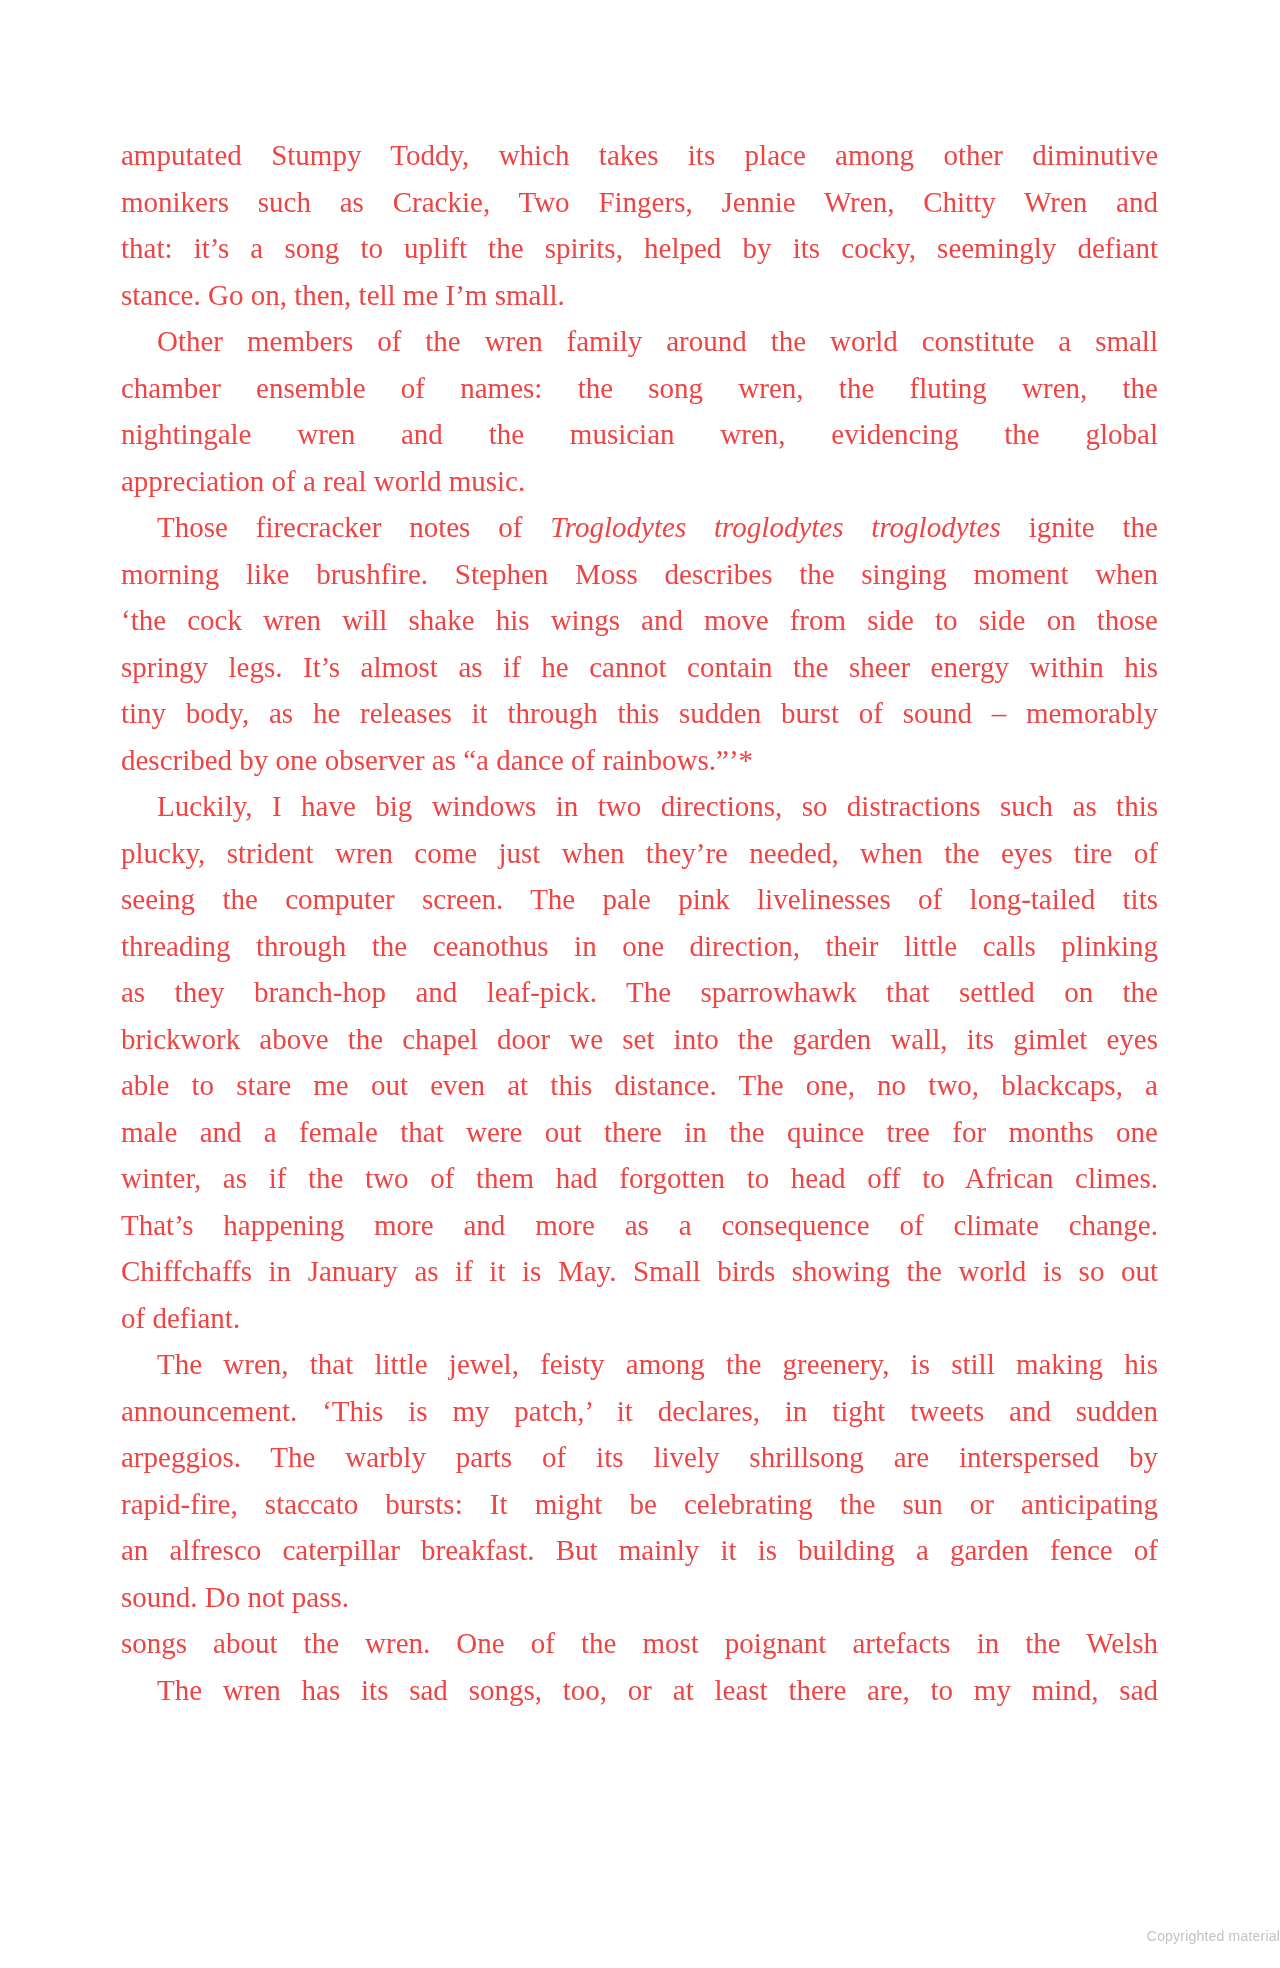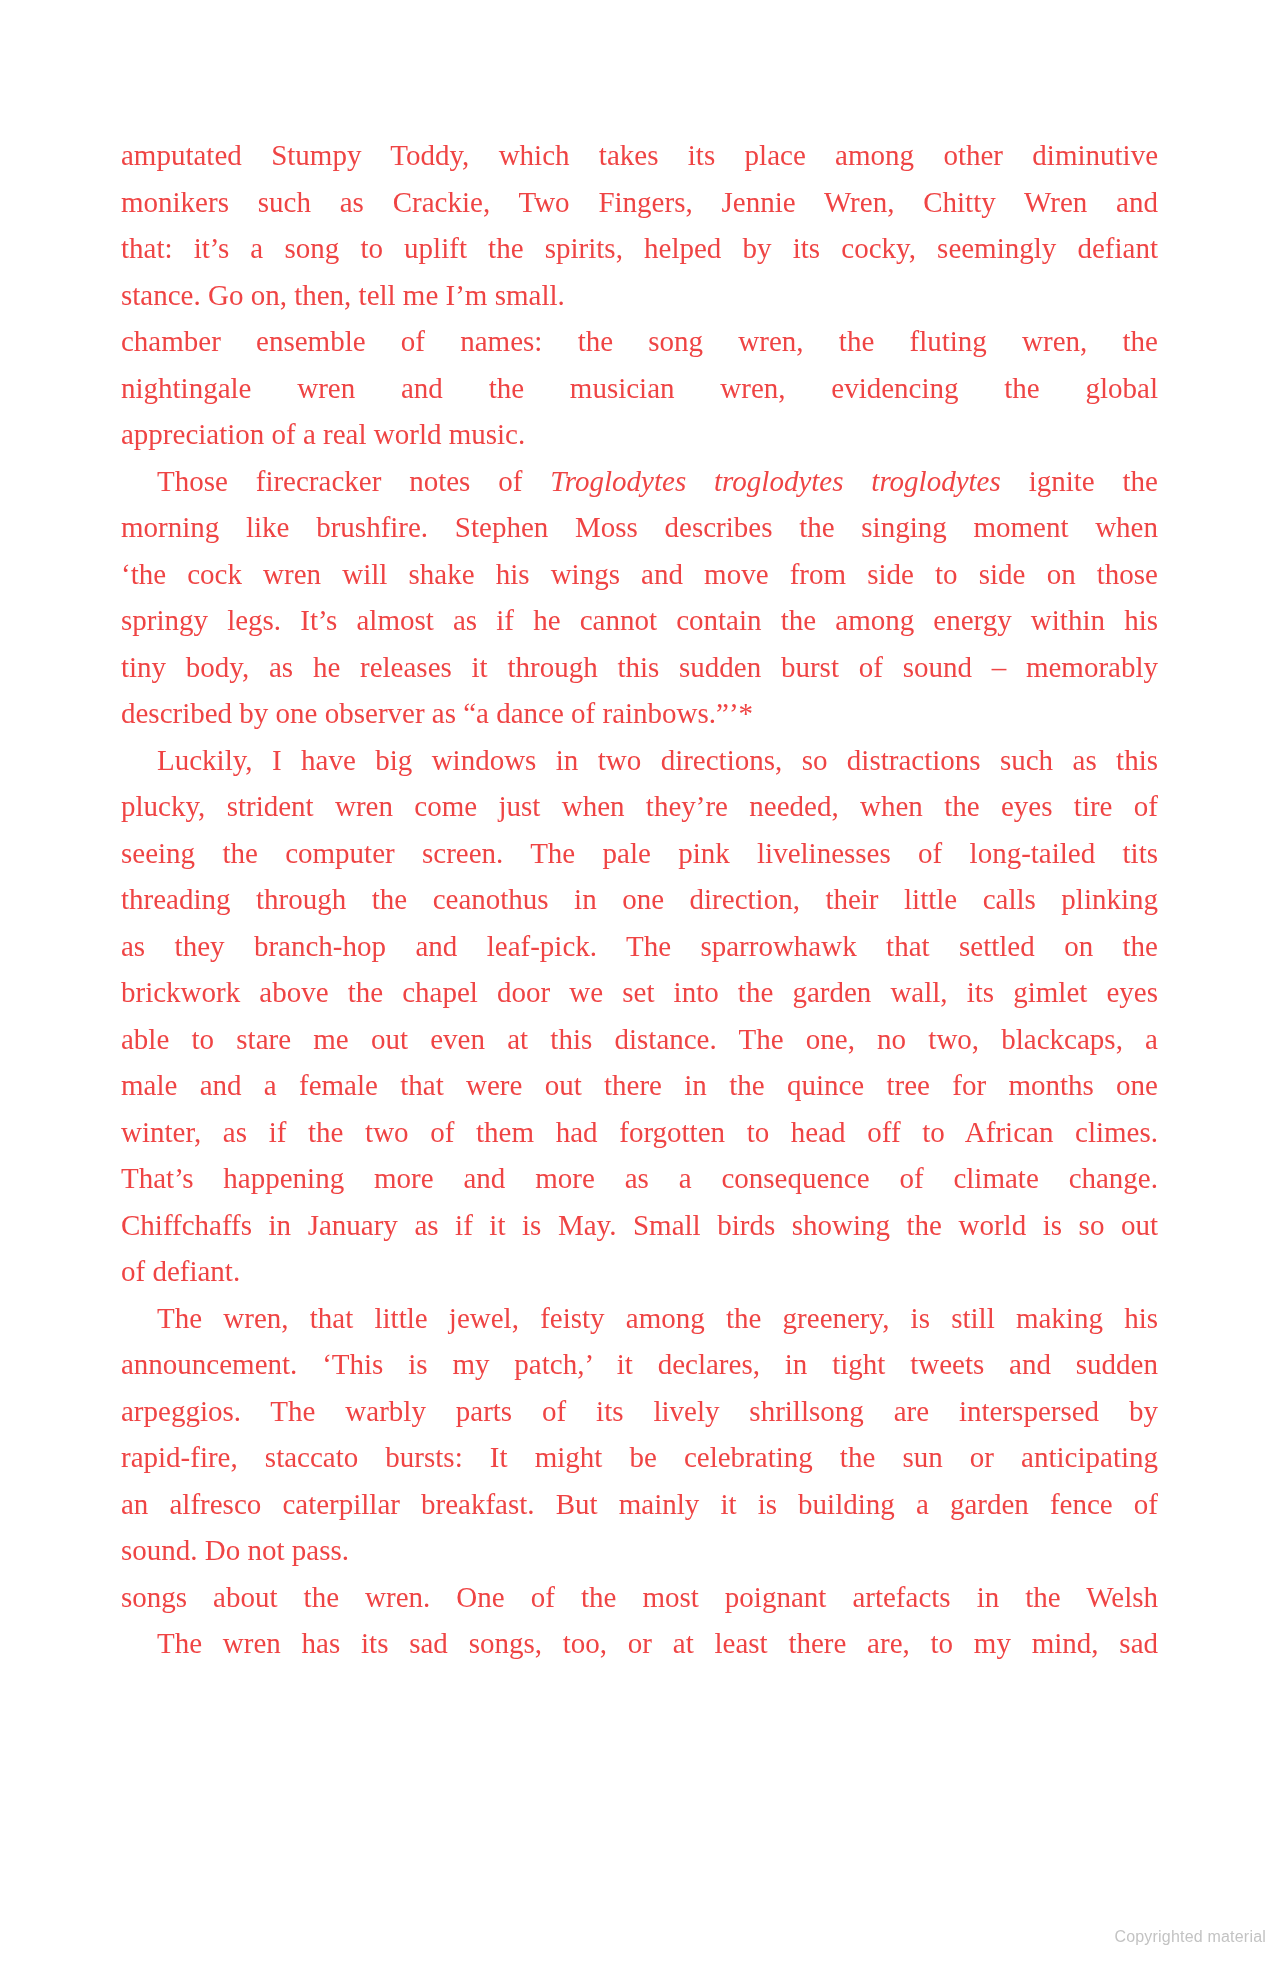--- a/index.html
+++ b/index.html
@@ -44,49 +44,50 @@
     text-align-last: left;
   }
   .line.indent {
     text-indent: 36px;
   }
   .line i {
     font-style: italic;
   }
   .watermark {
     position: absolute;
-    right: 14px;
+    right: 0;
     top: 1928px;
     font-family: "Liberation Sans", sans-serif;
-    font-size: 16px;
+    font-size: 14px;
     color: #c3c3c3;
     letter-spacing: 0.2px;
   }
 </style>
 </head>
 <body>
 
 <div class="page">
   <div class="text-block" id="text-block">
       <div class="paragraph">
         <div class="line">amputated Stumpy Toddy, which takes its place among other diminutive</div>
         <div class="line">monikers such as Crackie, Two Fingers, Jennie Wren, Chitty Wren and</div>
         <div class="line">that: it’s a song to uplift the spirits, helped by its cocky, seemingly defiant</div>
         <div class="line rag">stance. Go on, then, tell me I’m small.</div>
       </div>
       <div class="paragraph">
+        <div class="line indent">Other members of the wren family around the world constitute a small</div>
         <div class="line">chamber ensemble of names: the song wren, the fluting wren, the</div>
         <div class="line">nightingale wren and the musician wren, evidencing the global</div>
         <div class="line rag">appreciation of a real world music.</div>
       </div>
       <div class="paragraph">
         <div class="line indent">Those firecracker notes of <i>Troglodytes troglodytes troglodytes</i> ignite the</div>
         <div class="line">morning like brushfire. Stephen Moss describes the singing moment when</div>
         <div class="line">‘the cock wren will shake his wings and move from side to side on those</div>
-        <div class="line">springy legs. It’s almost as if he cannot contain the among energy within his</div>
+        <div class="line">springy legs. It’s almost as if he cannot contain the sheer energy within his</div>
         <div class="line">tiny body, as he releases it through this sudden burst of sound – memorably</div>
         <div class="line rag">described by one observer as “a dance of rainbows.”’*</div>
       </div>
       <div class="paragraph">
         <div class="line indent">Luckily, I have big windows in two directions, so distractions such as this</div>
         <div class="line">plucky, strident wren come just when they’re needed, when the eyes tire of</div>
         <div class="line">seeing the computer screen. The pale pink livelinesses of long-tailed tits</div>
         <div class="line">threading through the ceanothus in one direction, their little calls plinking</div>
         <div class="line">as they branch-hop and leaf-pick. The sparrowhawk that settled on the</div>
         <div class="line">brickwork above the chapel door we set into the garden wall, its gimlet eyes</div>

